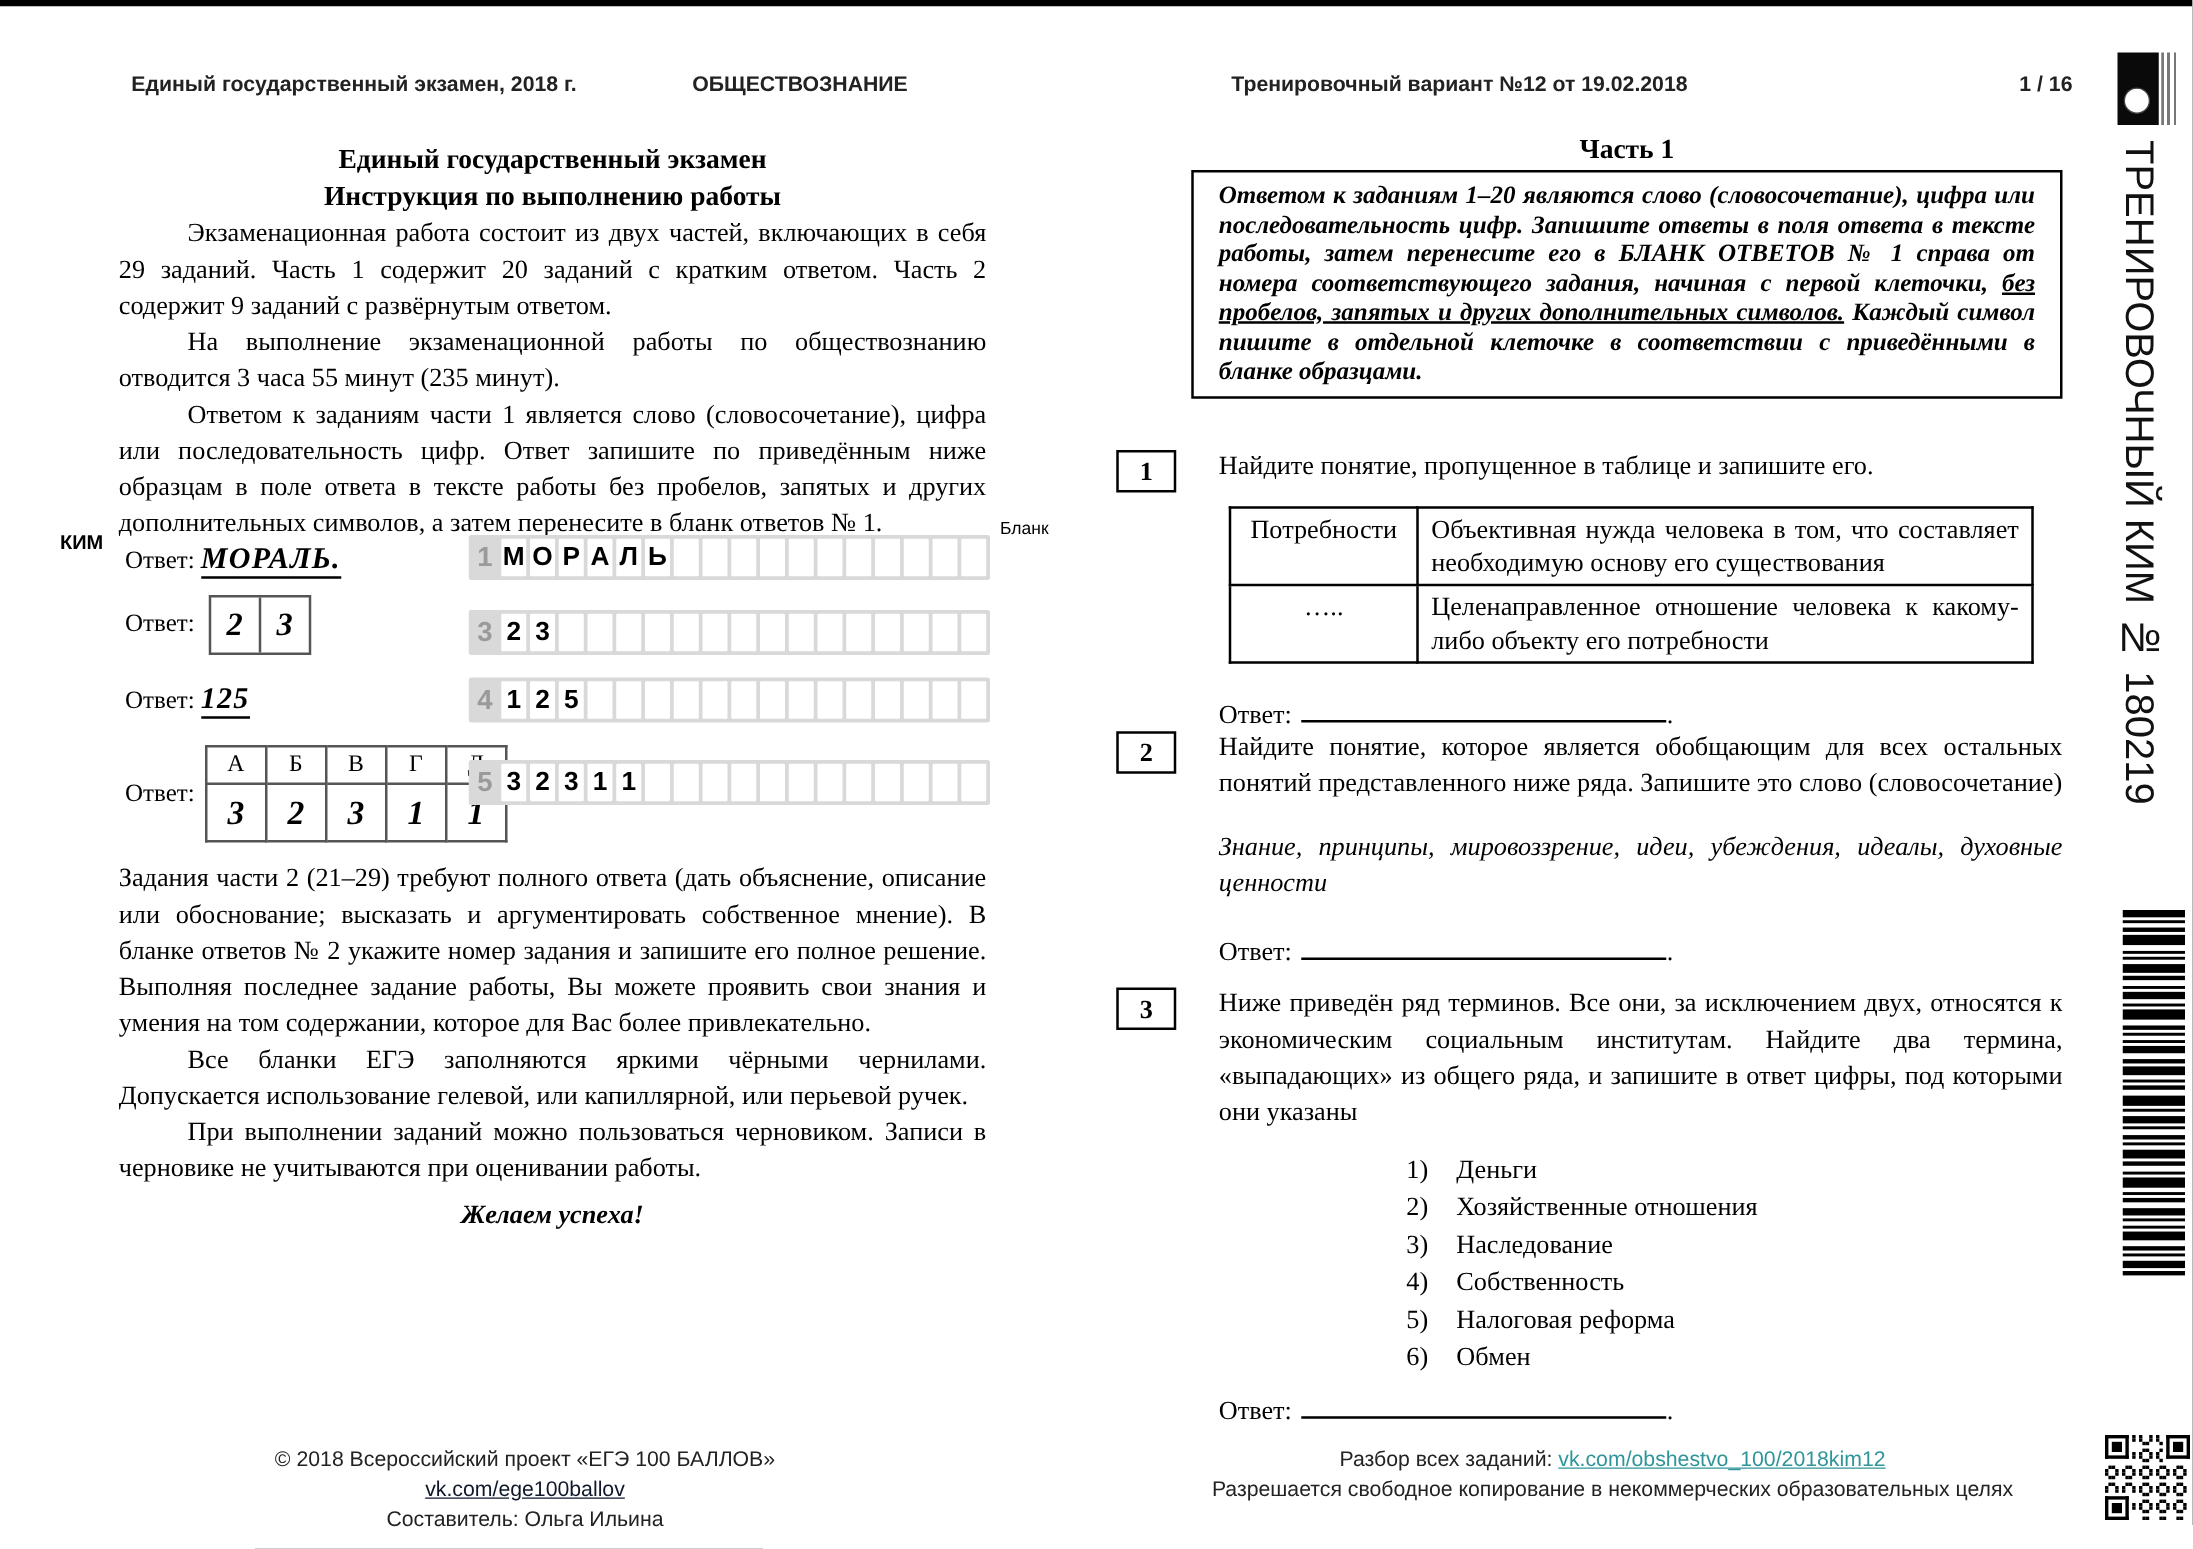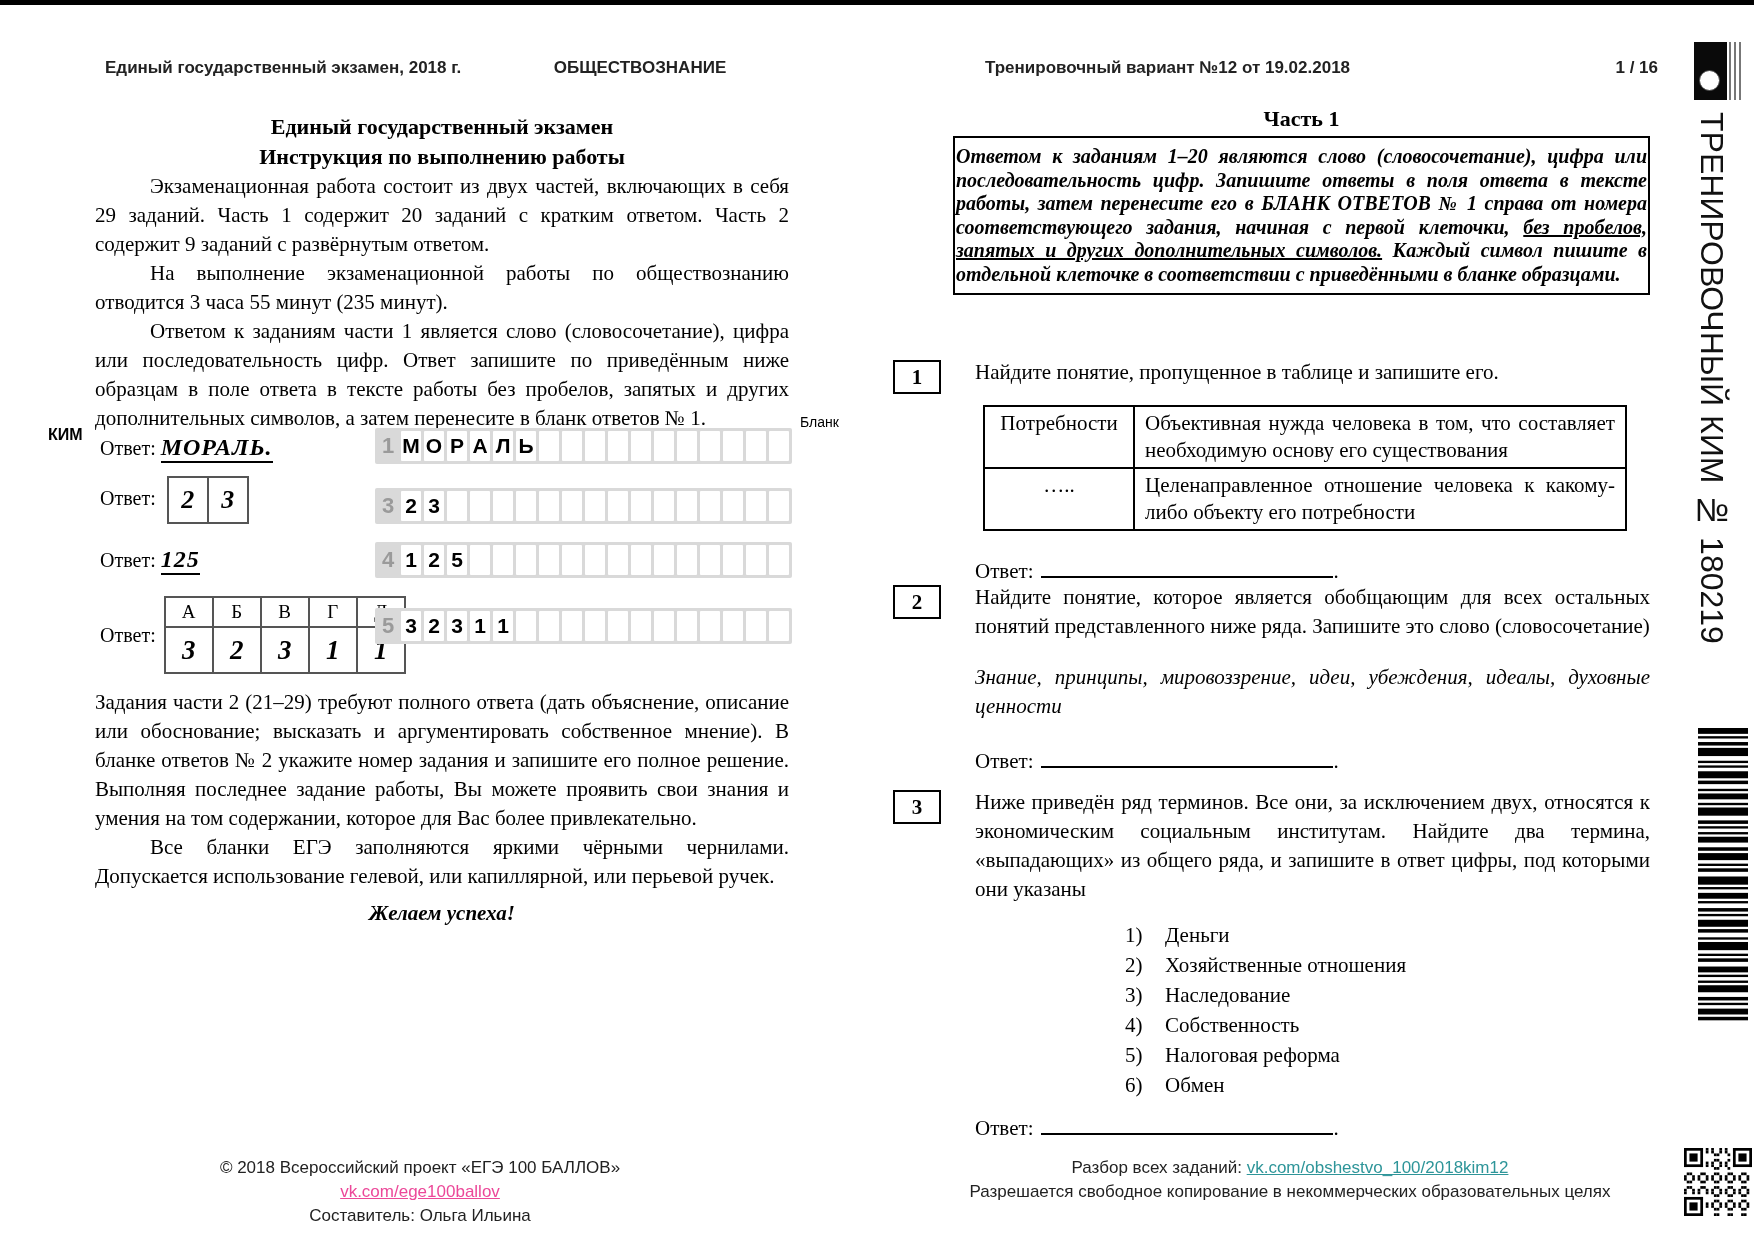--- a/index.html
+++ b/index.html
@@ -55,21 +55,21 @@
   .strip-num{width:20px;height:30px;text-align:center;line-height:30px;color:#9a9a9a;
              font-family:"Liberation Sans","DejaVu Sans",sans-serif;font-weight:bold;font-size:22px;}
   .strip-cell{width:20px;height:30px;background:#fff;border-radius:1px;text-align:center;line-height:30px;
              font-family:"Liberation Sans","DejaVu Sans",sans-serif;font-weight:bold;font-size:21px;}
   .strip.r1{top:10px;} .strip.r2{top:70px;} .strip.r3{top:124px;} .strip.r4{top:190px;}
 
   
   .part-title{position:absolute;left:953px;top:106px;width:697px;text-align:center;
               font-size:22px;font-weight:bold;margin:0;}
   .instr-box{position:absolute;left:953px;top:136px;width:697px;box-sizing:border-box;
-             border:2px solid #000;padding:7px 1px;font-size:20px;line-height:23.5px;
+             border:2px solid #000;padding:7px 20px;font-size:20px;line-height:23.5px;
              font-weight:bold;font-style:italic;text-align:justify;}
   .instr-box .u{text-decoration:underline;}
 
   .task{position:absolute;left:893px;width:757px;}
   .t1{top:358px;} .t2{top:583px;} .t3{top:788px;}
   .tnum{position:absolute;left:0;top:2px;width:44px;height:30px;border:2px solid #000;
         text-align:center;line-height:30px;font-size:21px;font-weight:bold;}
   .tbody{margin-left:82px;width:675px;font-size:21px;line-height:29px;text-align:justify;}
   .task1-table{border-collapse:collapse;margin:18px 0 0 8px;font-size:21px;line-height:27px;}
   .task1-table td{border:2px solid #000;padding:3px 10px;vertical-align:top;text-align:justify;}
@@ -243,20 +243,21 @@
         <div class="strip-cell"></div>
         <div class="strip-cell"></div>
         <div class="strip-cell"></div>
         <div class="strip-cell"></div>
       </div>
   </div>
 
   <div class="col-left-bottom">
     <p class="para noindent">Задания части 2 (21–29) требуют полного ответа (дать объяснение, описание или обоснование; высказать и аргументировать собственное мнение). В бланке ответов № 2 укажите номер задания и запишите его полное решение. Выполняя последнее задание работы, Вы можете проявить свои знания и умения на том содержании, которое для Вас более привлекательно.</p>
     <p class="para">Все бланки ЕГЭ заполняются яркими чёрными чернилами. Допускается использование гелевой, или капиллярной, или перьевой ручек.</p>
+    <p class="para">При выполнении заданий можно пользоваться черновиком. Записи в черновике не учитываются при оценивании работы.</p>
     <p class="wish">Желаем успеха!</p>
   </div>
 
   <div class="part-title">Часть 1</div>
   <div class="instr-box">
     <span>Ответом к заданиям 1–20 являются слово (словосочетание), цифра или последовательность цифр. Запишите ответы в поля ответа в тексте работы, затем перенесите его в БЛАНК ОТВЕТОВ № 1 справа от номера соответствующего задания, начиная с первой клеточки, </span><span class="u">без пробелов, запятых и других дополнительных символов.</span><span> Каждый символ пишите в отдельной клеточке в соответствии с приведёнными в бланке образцами.</span>
   </div>
 
   <div class="task t1">
     <div class="tnum">1</div>
@@ -501,20 +502,20 @@
         <rect x="11" y="24" width="1" height="1"></rect>
         <rect x="12" y="24" width="1" height="1"></rect>
         <rect x="16" y="24" width="1" height="1"></rect>
         <rect x="17" y="24" width="1" height="1"></rect>
         <rect x="21" y="24" width="1" height="1"></rect>
         <rect x="22" y="24" width="1" height="1"></rect>
       </svg>
   </div>
 
   <div class="footer-block f-left">
-    <div><span>© 2018 Всероссийский проект «ЕГЭ 100 БАЛЛОВ» </span><a class="flink lb" style="color: #ec4899;">vk.com/ege100ballov</a></div>
+    <div><span>© 2018 Всероссийский проект «ЕГЭ 100 БАЛЛОВ» </span><a class="flink lb" style="color: #0f172a;">vk.com/ege100ballov</a></div>
     <div>Составитель: Ольга Ильина</div>
   </div>
   <div class="footer-block f-right">
     <div><span>Разбор всех заданий: </span><a class="flink lt" style="color: rgb(46, 149, 153);">vk.com/obshestvo_100/2018kim12</a></div>
     <div>Разрешается свободное копирование в некоммерческих образовательных целях</div>
   </div>
 </div>
 
 </body></html>

